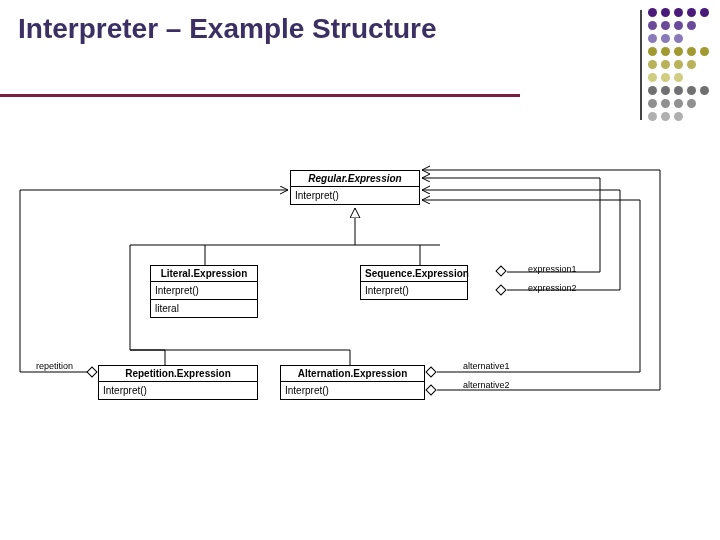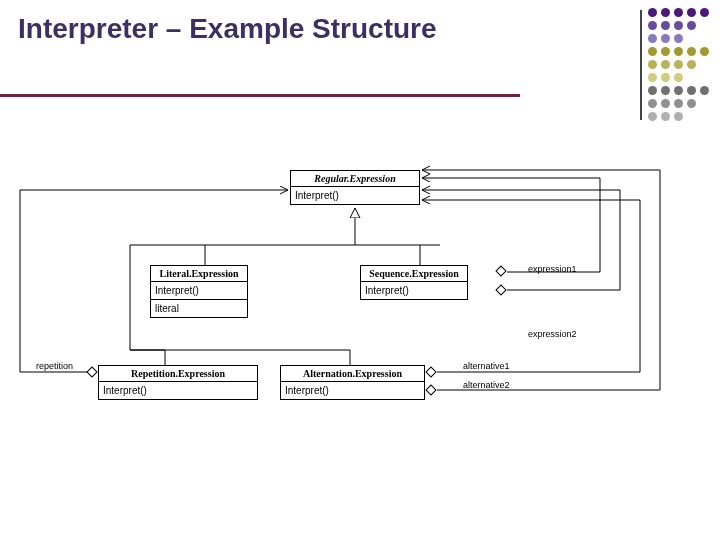--- a/index.html
+++ b/index.html
@@ -59,21 +59,20 @@
     border: 1px solid #000;
     font-family: "Helvetica", Arial, sans-serif;
     font-size: 10px;
     color: #000;
   }
   .class-title {
     border-bottom: 1px solid #000;
     padding: 2px 4px;
     font-weight: bold;
     text-align: center;
-    font-family: Liberation Serif, serif;
   }
   .class-comp {
     border-bottom: 1px solid #000;
     padding: 3px 4px;
     min-height: 14px;
   }
   .class-comp:last-child { border-bottom: none; }
   .italic { font-style: italic; }
   .lbl {
     position: absolute;
@@ -139,21 +138,21 @@
     <div class="dot" style="background:transparent"></div>
 </div>
 
 <div class="diagram">
 
   <div class="class-box" style="left:290px; top:10px; width:130px;">
     <div class="class-title italic">Regular.Expression</div>
     <div class="class-comp">Interpret()</div>
   </div>
 
-  <div class="class-box" style="left:150px; top:105px; width:98px;">
+  <div class="class-box" style="left:150px; top:105px; width:108px;">
     <div class="class-title">Literal.Expression</div>
     <div class="class-comp">Interpret()</div>
     <div class="class-comp">literal</div>
   </div>
 
   <div class="class-box" style="left:360px; top:105px; width:108px;">
     <div class="class-title">Sequence.Expression</div>
     <div class="class-comp">Interpret()</div>
   </div>
 
@@ -162,21 +161,21 @@
     <div class="class-comp">Interpret()</div>
   </div>
 
   <div class="class-box" style="left:280px; top:205px; width:145px;">
     <div class="class-title">Alternation.Expression</div>
     <div class="class-comp">Interpret()</div>
   </div>
 
   <div class="lbl" style="left:36px; top:201px;">repetition</div>
   <div class="lbl" style="left:528px; top:104px;text-align:right;">expression1</div>
-  <div class="lbl" style="left:528px; top:123px;margin-top:46px;">expression2</div>
+  <div class="lbl" style="left:528px; top:123px;">expression2</div>
   <div class="lbl" style="left:463px; top:201px;">alternative1</div>
   <div class="lbl" style="left:463px; top:220px;">alternative2</div>
 
   <div class="aggdiamond" style="left:88px; top:208px;"></div>
   <div class="aggdiamond" style="left:497px; top:107px;"></div>
   <div class="aggdiamond" style="left:497px; top:126px;"></div>
   <div class="aggdiamond" style="left:427px; top:208px;"></div>
   <div class="aggdiamond" style="left:427px; top:226px;"></div>
 
   <svg class="conn">

